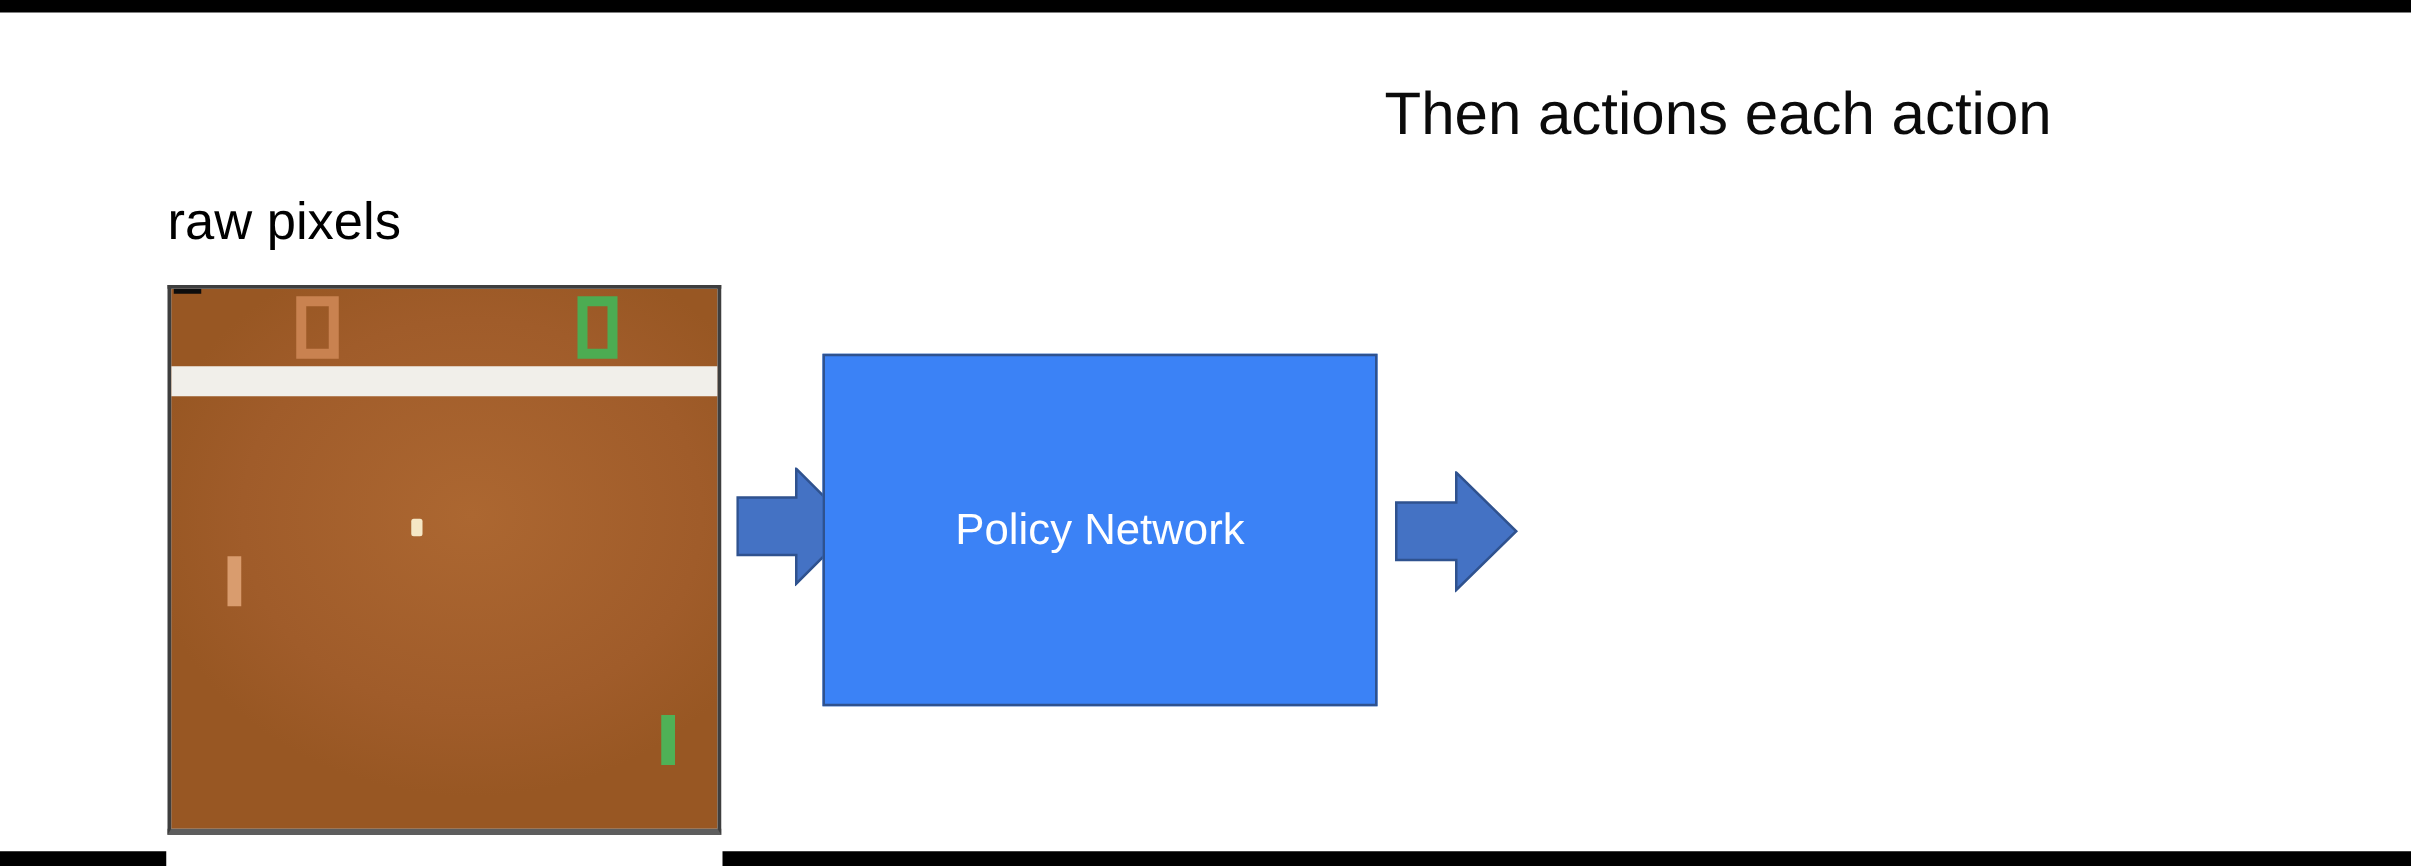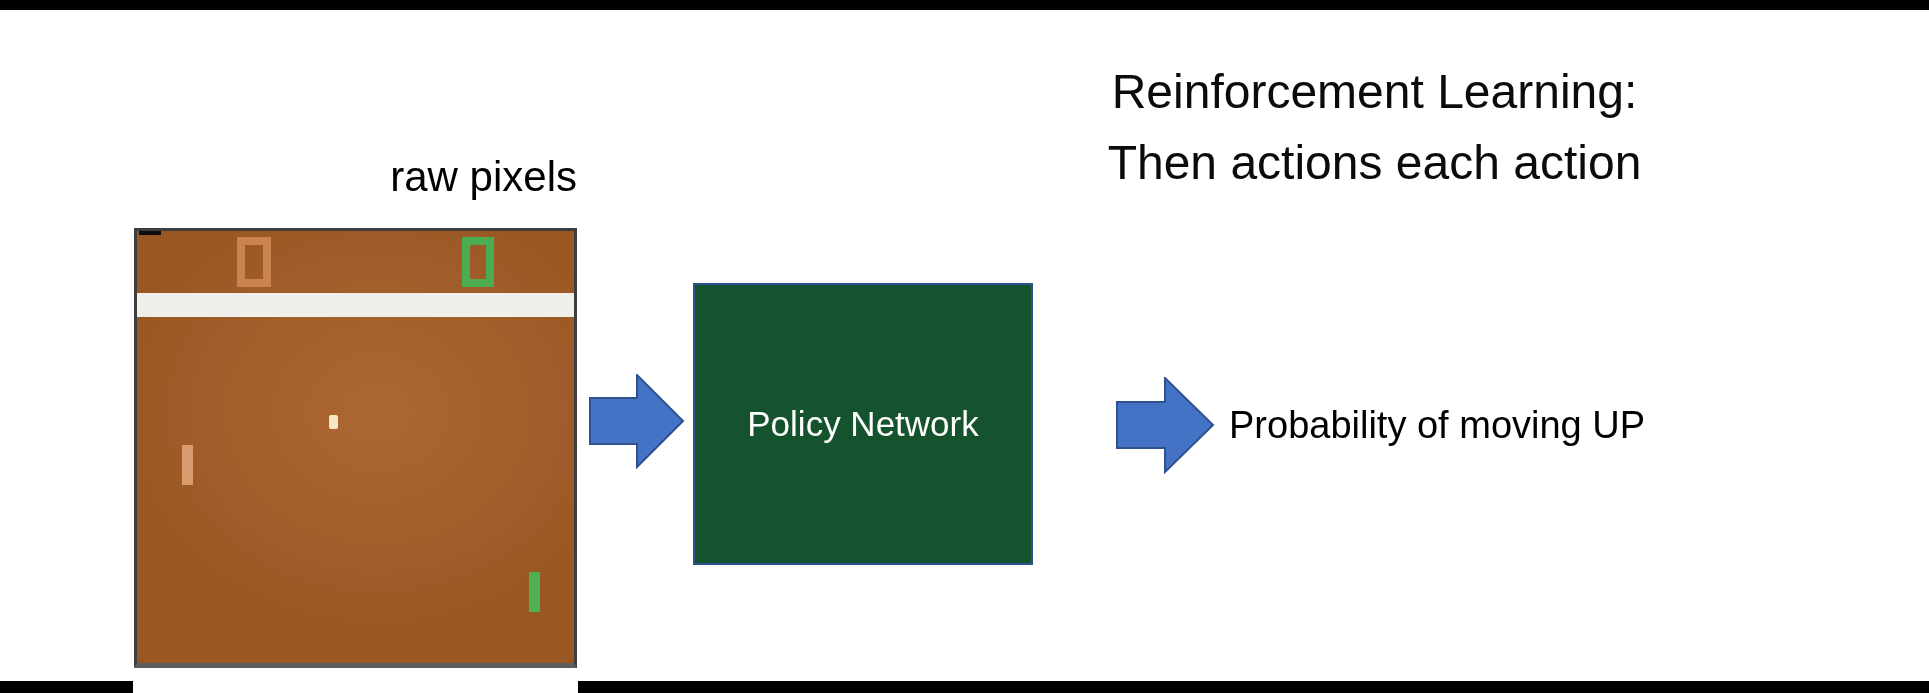--- a/index.html
+++ b/index.html
@@ -13,42 +13,42 @@
   #top-bar{left:0;top:0;width:1929px;height:10px;}
   #bottom-bar-left{left:0;top:681px;width:133px;height:12px;}
   #bottom-bar-right{left:578px;top:681px;width:1351px;height:12px;}
   
   #title-block{
     left:820px;top:56px;width:1109px;text-align:center;
     font-size:48px;line-height:71px;color:#0b0b0b;white-space:nowrap;
   }
   
   #raw-pixels-label{
-    left:134px;top:153px;width:443px;text-align:right;
+    left:134px;top:153px;width:443px;text-align:left;
     font-size:42px;line-height:48px;color:#000000;
   }
   
   #game{
     left:134px;top:228px;width:437px;height:432px;
     border:3px solid #3e3e3e;border-bottom:5px solid #5d5d5d;
     background:radial-gradient(ellipse 60% 52% at 55% 42%, #ac6731 0%, #a05c2a 70%, #985723 100%);
     overflow:hidden;
   }
   #game-notch{left:2px;top:0;width:22px;height:4px;background:#0d0d0d;}
   .score-ring{box-sizing:border-box;background:transparent;}
   #score-left{left:100px;top:6px;width:34px;height:50px;border:8px solid #c98250;}
   #score-right{left:325px;top:6px;width:32px;height:50px;border:8px solid #4cac52;}
   #stripe{left:0;top:62px;width:437px;height:24px;background:#f1efea;}
   #ball{left:192px;top:184px;width:9px;height:14px;background:#f5e7c5;border-radius:2px;}
   #paddle-left{left:45px;top:214px;width:11px;height:40px;background:#d99c6e;}
   #paddle-right{left:392px;top:341px;width:11px;height:40px;background:#4fb156;}
   
   #policy-box{
-    left:693px;top:283px;width:340px;height:282px;box-sizing:border-box;
-    background:#14532d;border:2px solid #2f528f;
+    left:658px;top:283px;width:444px;height:282px;box-sizing:border-box;
+    background:#3b82f6;border:2px solid #2f528f;
     display:flex;align-items:center;justify-content:center;
   }
   #policy-box span{color:#ffffff;font-size:35px;}
   
   svg.block-arrow{display:block;}
   svg.block-arrow polygon{fill:#4472c4;stroke:#2f528f;stroke-width:2;}
   #arrow-left{left:589px;top:374px;}
   #arrow-right{left:1116px;top:377px;}
   
   #output-label{
@@ -56,21 +56,20 @@
   }
 </style>
 </head>
 <body>
 
 <div id="stage">
 
   <div id="top-bar" class="abs bar"></div>
 
   <div id="title-block" class="abs">
-    <div>Reinforcement Learning:</div>
     <div>Then actions each action</div>
   </div>
 
   <div id="raw-pixels-label" class="abs">raw pixels</div>
 
   <div id="game" class="abs">
     <div id="game-notch" class="abs"></div>
     <div id="score-left" class="abs score-ring" title="0"></div>
     <div id="score-right" class="abs score-ring" title="0"></div>
     <div id="stripe" class="abs"></div>
@@ -84,18 +83,17 @@
   </svg>
 
   <div id="policy-box" class="abs">
     <span>Policy Network</span>
   </div>
 
   <svg id="arrow-right" class="abs block-arrow" width="99" height="97" viewBox="0 0 99 97">
     <polygon points="1,25 49,25 49,1 97,48 49,95 49,71 1,71"></polygon>
   </svg>
 
-  <div id="output-label" class="abs">Probability of moving UP</div>
 
   <div id="bottom-bar-left" class="abs bar"></div>
   <div id="bottom-bar-right" class="abs bar"></div>
 
 </div>
 
 </body></html>

